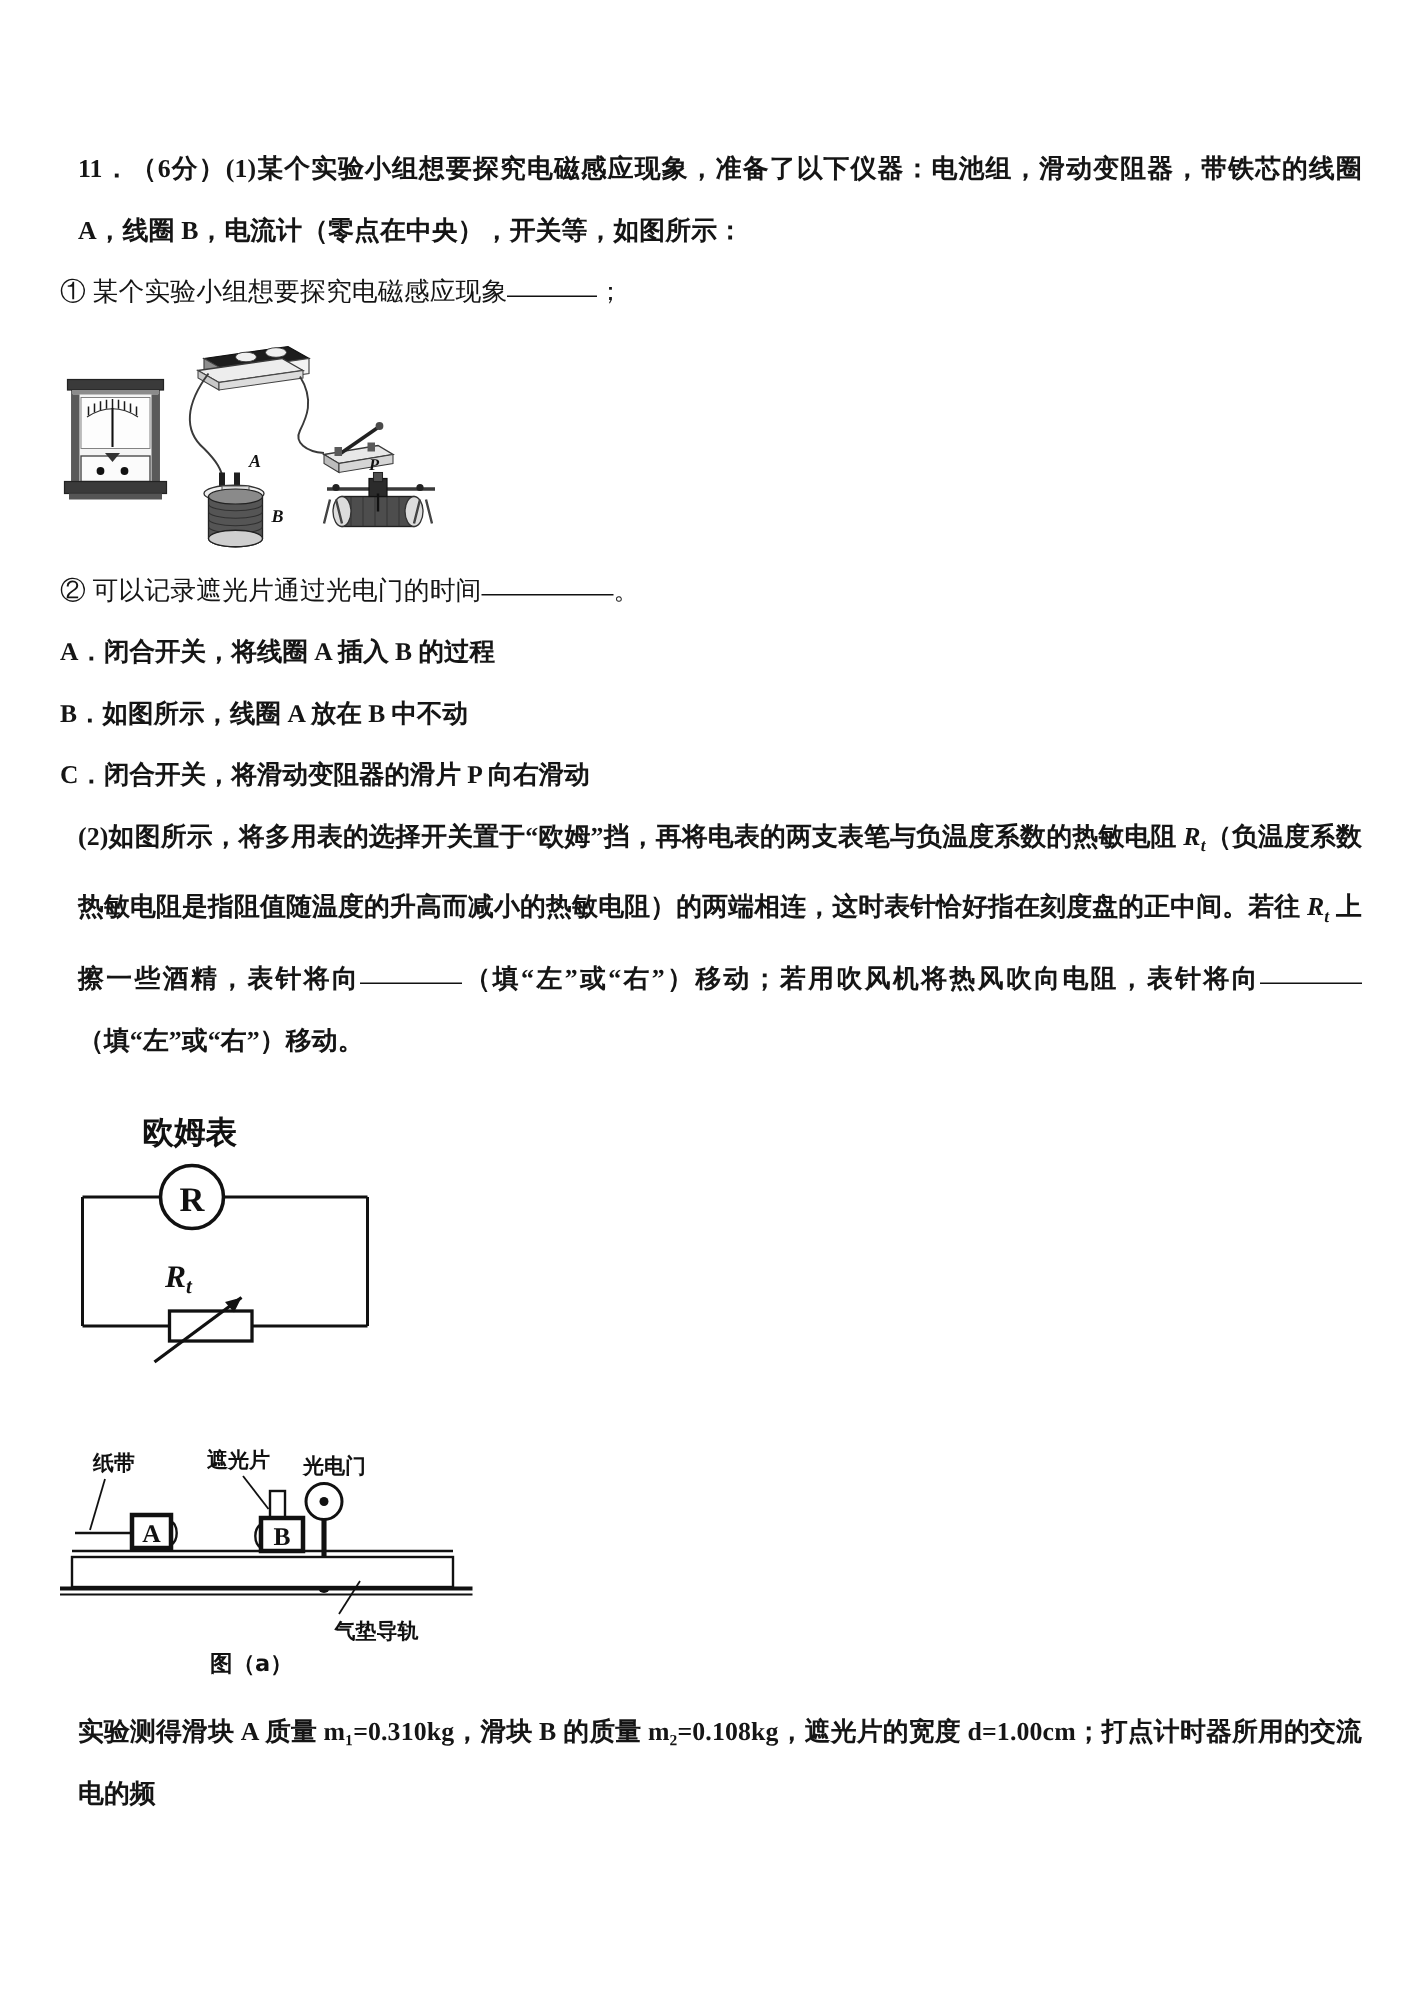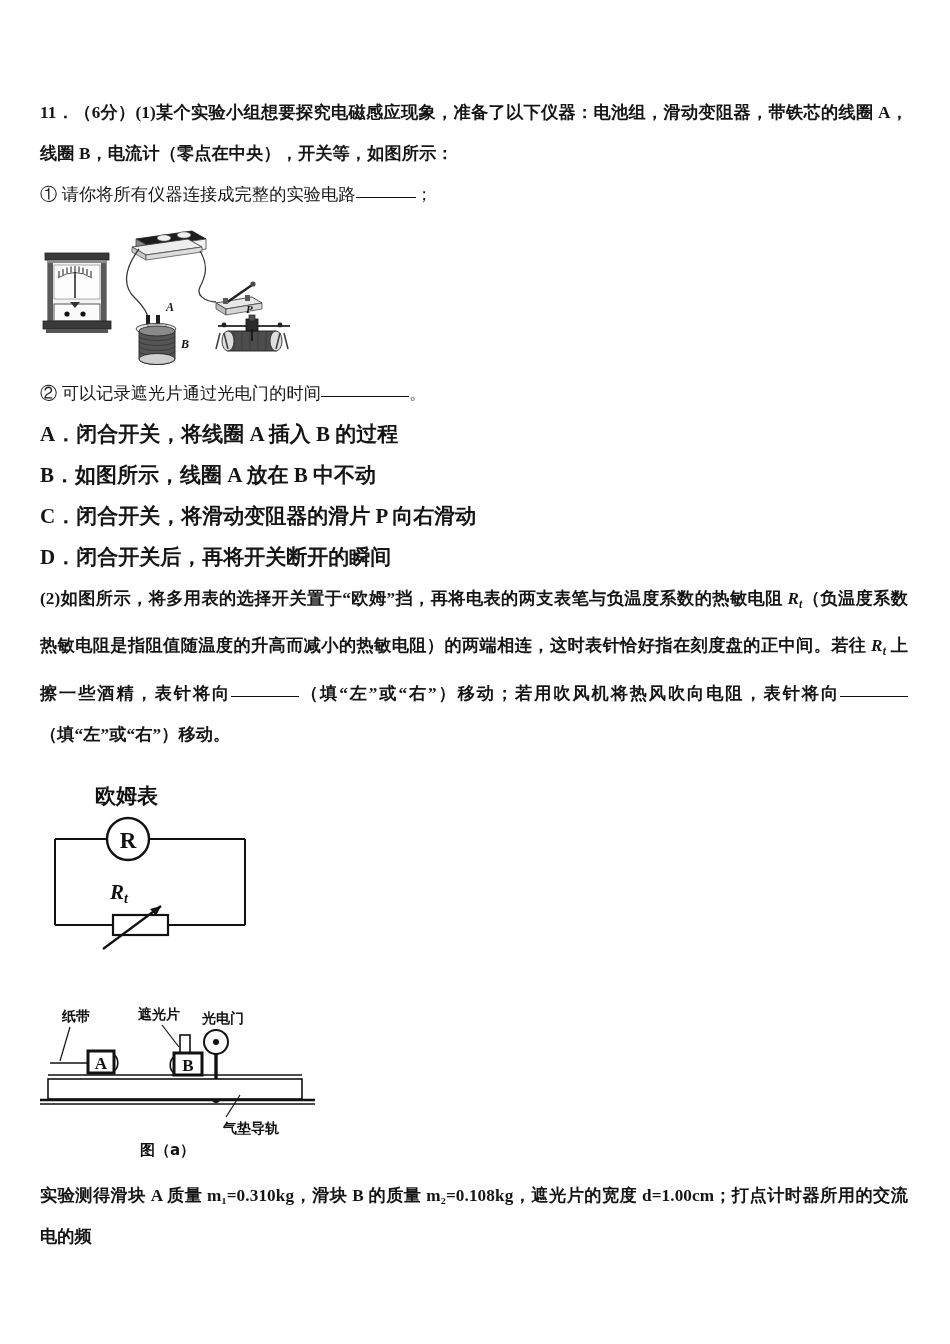--- a/index.html
+++ b/index.html
@@ -30,23 +30,23 @@
   }
   .para {
     font-size: 17.2px;
     line-height: 41px;
     text-align: justify;
     text-justify: inter-ideograph;
     letter-spacing: 0.1px;
     color: #151515;
     margin: 0;
   }
-  .para.bold { font-weight: bold; }
+  .para.bold { font-weight: bold; margin-left: 12px; }
   .opt {
-    font-size: 21px;
+    font-size: 17px;
     line-height: 41px;
     font-weight: bold;
     color: #151515;
     margin: 0;
   }
   .ital { font-style: italic; font-weight: bold; }
   sub { font-size: 0.68em; }
   .gap-line { display: inline-block; border-bottom: 1.4px solid #111; vertical-align: 2px; }
   .fig-wrap { position: relative; }
   svg { display: block; }
@@ -63,21 +63,21 @@
 </style>
 </head>
 <body>
 
 <div class="page">
   <div class="content">
 
     <p class="para bold">11．（6分）(1)某个实验小组想要探究电磁感应现象，准备了以下仪器：电池组，滑动变阻器，带铁芯的线圈 A，线圈 B，电流计（零点在中央），开关等，如图所示：</p>
 
     <p class="para">
-      <span>① 请你将所有仪器连接成完整的实验电路</span><span class="gap-line" style="width:60px"></span><span>；</span>
+      <span>① 某个实验小组想要探究电磁感应现象</span><span class="gap-line" style="width:60px"></span><span>；</span>
     </p>
 
     <div class="fig-wrap" style="height:148px;margin-top:6px">
       <svg width="260" height="148" viewBox="0 0 260 148">
 
         <g>
           <rect x="8" y="34" width="58" height="74" fill="#f4f4f4" stroke="#2b2b2b" stroke-width="1"></rect>
 
           <rect x="5" y="32" width="64" height="7" fill="#3a3a3a" stroke="#222" stroke-width="0.8"></rect>
           <rect x="8" y="39" width="58" height="3" fill="#8c8c8c"></rect>
@@ -191,21 +191,20 @@
       </svg>
     </div>
 
     <p class="para" style="margin-top:4px">
       <span>② 可以记录遮光片通过光电门的时间</span><span class="gap-line" style="width:88px"></span><span>。</span>
     </p>
 
     <p class="opt">A．闭合开关，将线圈 A 插入 B 的过程</p>
     <p class="opt">B．如图所示，线圈 A 放在 B 中不动</p>
     <p class="opt">C．闭合开关，将滑动变阻器的滑片 P 向右滑动</p>
-    <p class="opt">D．闭合开关后，再将开关断开的瞬间</p>
 
     <p class="para bold">
       <span>(2)如图所示，将多用表的选择开关置于“欧姆”挡，再将电表的两支表笔与负温度系数的热敏电阻 </span><span class="ital">R</span><sub class="ital">t</sub><span>（负温度系数热敏电阻是指阻值随温度的升高而减小的热敏电阻）的两端相连，这时表针恰好指在刻度盘的正中间。若往 </span><span class="ital">R</span><sub class="ital">t</sub><span> 上擦一些酒精，表针将向</span><span class="gap-line" style="width:68px"></span><span>（填“左”或“右”）移动；若用吹风机将热风吹向电阻，表针将向</span><span class="gap-line" style="width:68px"></span><span>（填“左”或</span><span>“右”）移动。</span>
     </p>
 
     <div class="fig-wrap" style="height:190px;margin-top:22px">
       <svg width="250" height="190" viewBox="0 0 250 190">
 
         <text class="lbl-cn" x="55" y="26" font-size="21">欧姆表</text>
 

